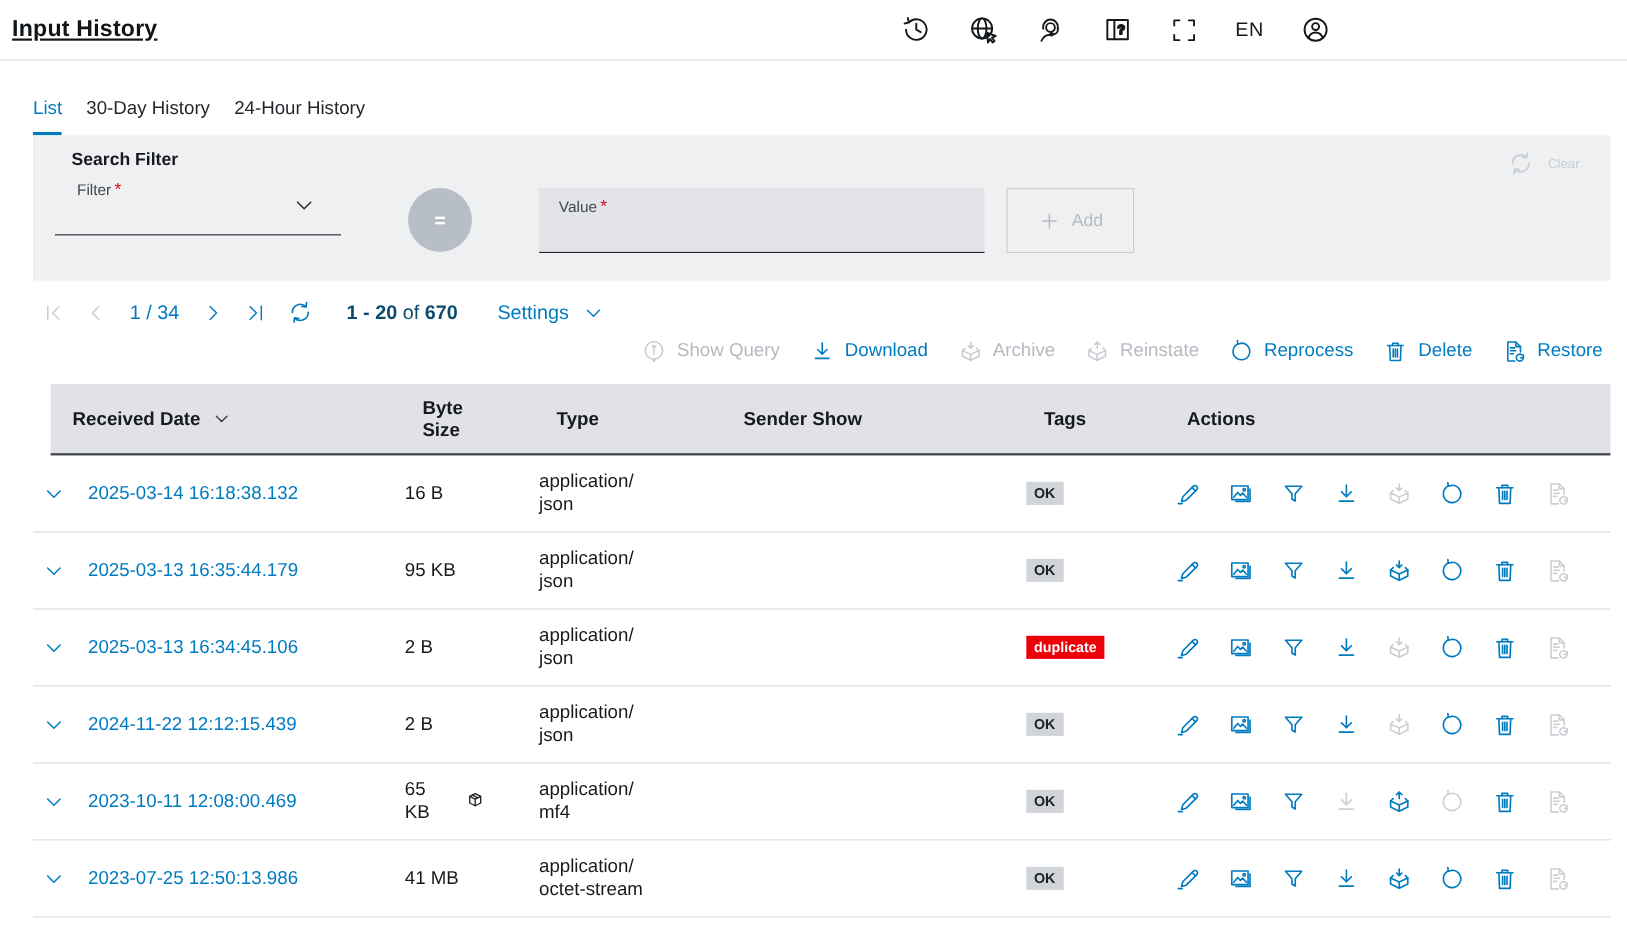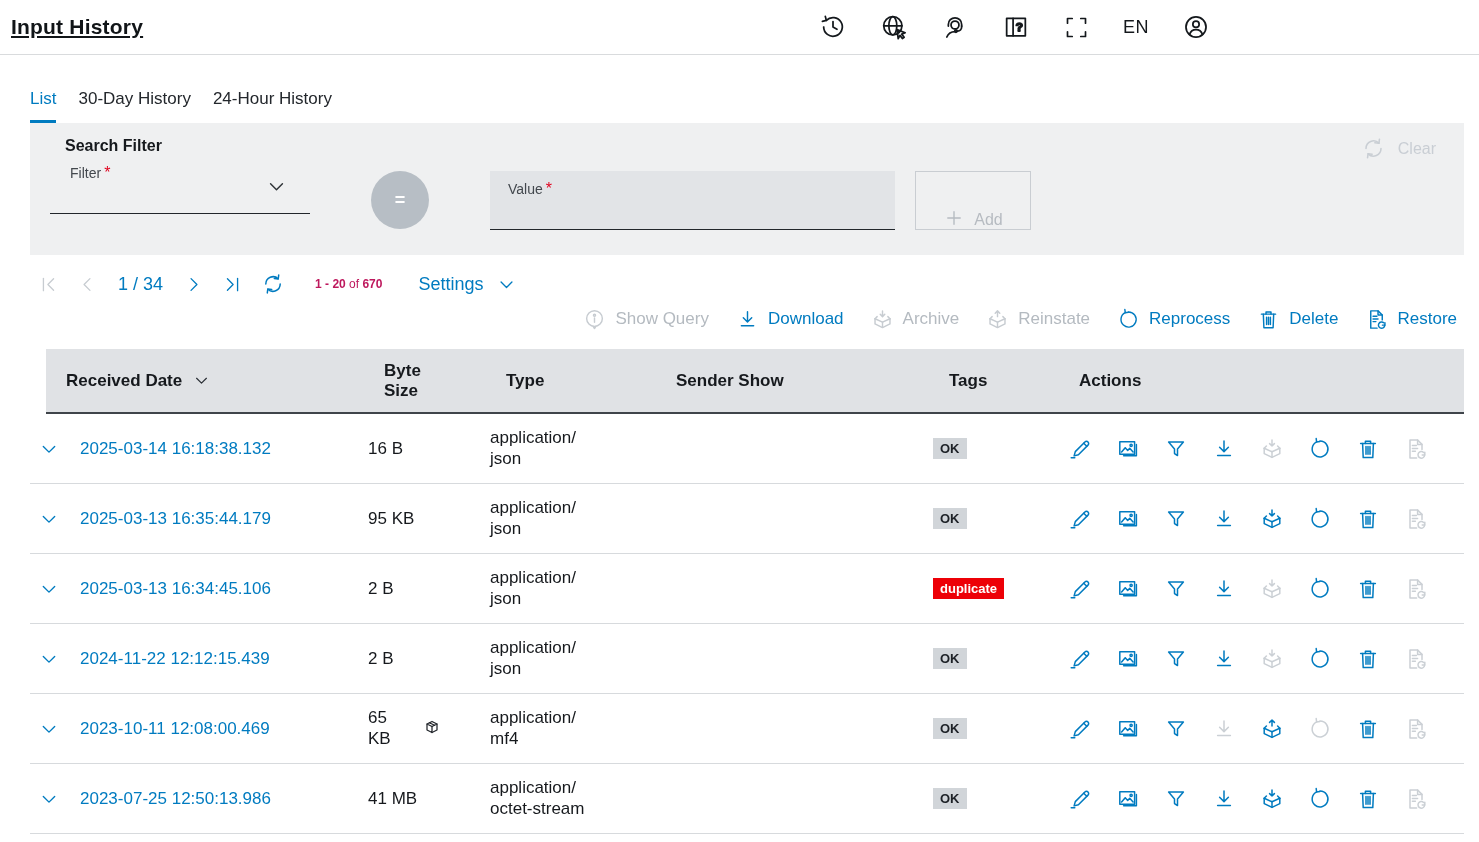--- a/index.html
+++ b/index.html
@@ -37,31 +37,31 @@
   .sf-title{position:absolute;left:15px;top:14px;font-size:16px;font-weight:bold;color:#16191d;margin-left:20px;}
   .req{color:#e00420;margin-left:3px;}
   .field-label{font-size:14px;color:#43484e;}
   .f-select{position:absolute;left:20px;top:32px;width:260px;height:59px;border-bottom:1px solid #22262b;padding:9px 0 0 20px;}
   .f-select .chev{position:absolute;right:22px;top:20px;color:#2e3237;}
   .op-circle{position:absolute;left:341px;top:48px;width:58px;height:58px;border-radius:50%;background:#b7bec5;
     color:#fff;font-size:18px;font-weight:bold;display:flex;align-items:center;justify-content:center;}
   .f-value{position:absolute;left:460px;top:48px;width:405px;height:59px;background:var(--input);
     border-bottom:1px solid #22262b;padding:9px 0 0 18px;}
   .add-btn{position:absolute;left:885px;top:48px;width:116px;height:59px;border:1px solid #c9cdd2;
-    color:#b6bbc1;font-size:16px;display:flex;align-items:flex-end;justify-content:center;gap:9px;}
+    color:#b6bbc1;font-size:16px;display:flex;align-items:center;justify-content:center;gap:9px;}
   .clear-btn{position:absolute;right:28px;top:13px;display:flex;align-items:center;gap:12px;
-    color:#c9ced4;font-size:16px;}
+    color:#c9ced4;font-size:12px;}
 
   
   .pagination{display:flex;align-items:center;gap:18px;margin:12px 0 0 38px;height:34px;}
   .pg-btn{display:flex;align-items:center;}
   .pg-btn.dis{color:var(--gray-dis);}
   .pg-btn.on{color:var(--blue);}
   .pg-page{color:var(--blue);font-size:18px;margin:0 2px;}
-  .pg-range{font-size:12px;color:#be185d;margin-left:12px;}
+  .pg-range{font-size:18px;color:#0c4a6e;margin-left:12px;}
   .pg-range b{font-weight:bold;}
   .pg-settings{display:flex;align-items:center;gap:12px;color:var(--blue);font-size:18px;margin-left:18px;}
 
   
   .toolbar{display:flex;justify-content:flex-end;align-items:center;gap:27px;padding-right:22px;height:32px;margin-top:2px;}
   .tb-action{display:flex;align-items:center;gap:9px;font-size:17px;color:var(--blue);}
   .tb-action.disabled{color:#b4bac0;cursor:default;}
   .tb-action.disabled svg{color:var(--gray-dis);}
 
   

